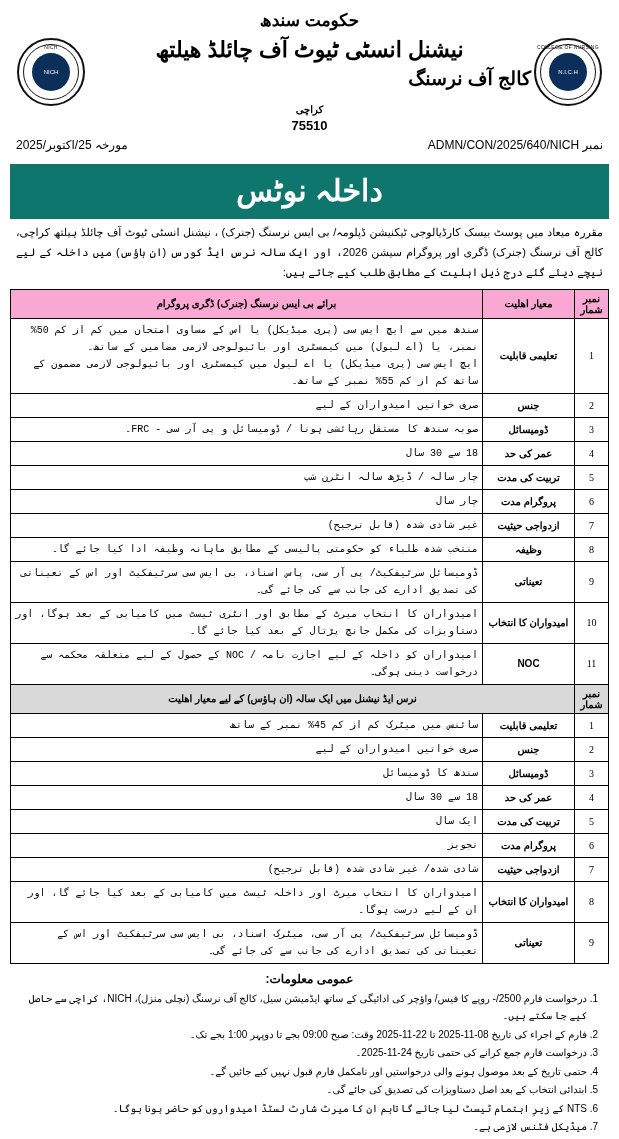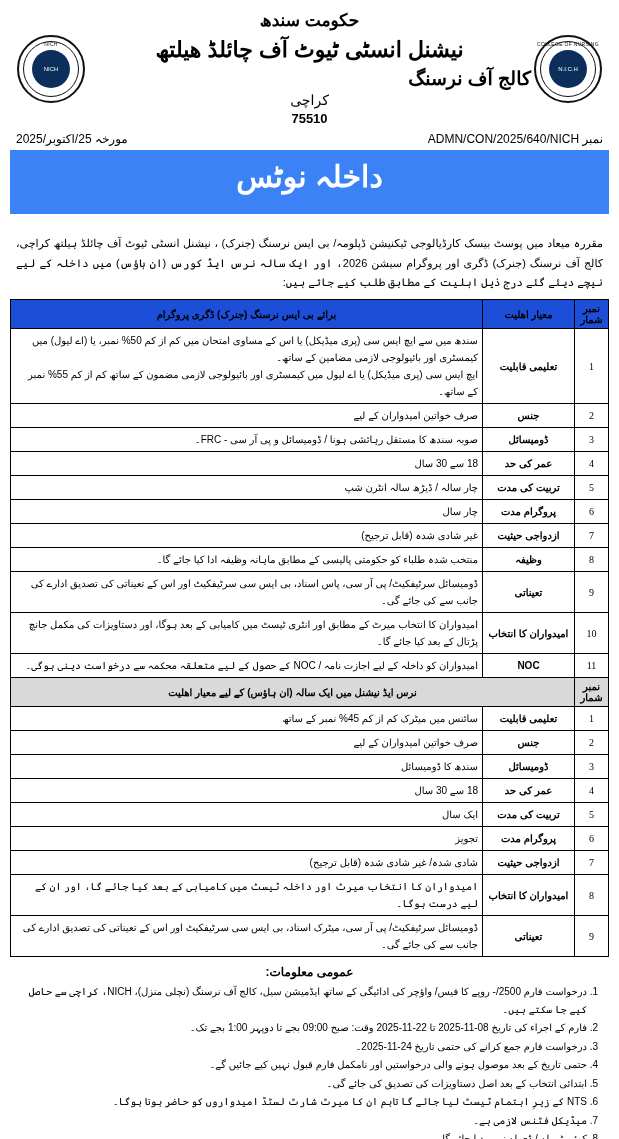--- a/index.html
+++ b/index.html
@@ -72,81 +72,81 @@
 
   .header-center {
     flex: 1 1 auto;
     text-align: center;
     direction: rtl;
     line-height: 1.35;
   }
   .h-govt { font-size: 17px; font-weight: bold; letter-spacing: .5px; }
   .h-inst { font-size: 22px; font-weight: bold; margin-top: 2px; }
   .h-college { font-size: 19px; font-weight: bold; margin-top: 1px; text-align: right; }
-  .h-city { font-size: 14px; font-weight: normal; margin-top: 0; }
+  .h-city { font-size: 10px; font-weight: bold; margin-top: 12px; }
   .h-code { font-size: 13px; font-weight: bold; }
 
   .meta-row {
     display: flex;
     justify-content: space-between;
     align-items: center;
     font-size: 12px;
     padding: 2px 6px 4px 6px;
   }
   .meta-left { direction: rtl; }
   .meta-right { direction: rtl; }
 
   
   .title-bar {
-    background: #3b82f6;
+    background: #0f766e;
     color: #fff;
     text-align: center;
-    padding: 9px 0 20px 0;
-    margin: 0 0 0 0;
+    padding: 9px 0 11px 0;
+    margin: 8px 0 0 0;
   }
   .title-bar .t { font-size: 30px; font-weight: bold; letter-spacing: 1px; }
 
   
   .intro {
     direction: rtl;
     text-align: justify;
     font-size: 11px;
     line-height: 1.8;
-    padding: 20px 6px 6px 6px;
+    padding: 4px 6px 6px 6px;
   }
 
   
   table.nt {
     width: 100%;
     border-collapse: collapse;
     direction: rtl;
     table-layout: fixed;
   }
   table.nt td, table.nt th {
     border: 1px solid #000;
     font-size: 10px;
     padding: 3px 4px;
     vertical-align: middle;
   }
   .col-sr { width: 34px; text-align: center; font-family: Liberation Serif, serif; }
   .col-crit { width: 92px; text-align: center; font-weight: bold; }
   .col-det { text-align: right; }
   .hdr-sr, .hdr-crit, .hdr-det {
-    background: #1d4ed8;
+    background: #f9a8d4;
     font-weight: bold;
     text-align: center;
     font-size: 10.5px;
   }
   .section-head td {
     background: #d9d9d9;
     font-weight: bold;
     text-align: center;
     font-size: 10.5px;
   }
-  .cell-multi { line-height: 1.7; }
+  .cell-multi { line-height: 1.7; font-family: Liberation Mono, monospace; }
 
   
   .gen-title {
     direction: rtl;
     text-align: center;
     font-weight: bold;
     font-size: 12px;
     margin: 8px 0 4px 0;
   }
   ol.gen {

